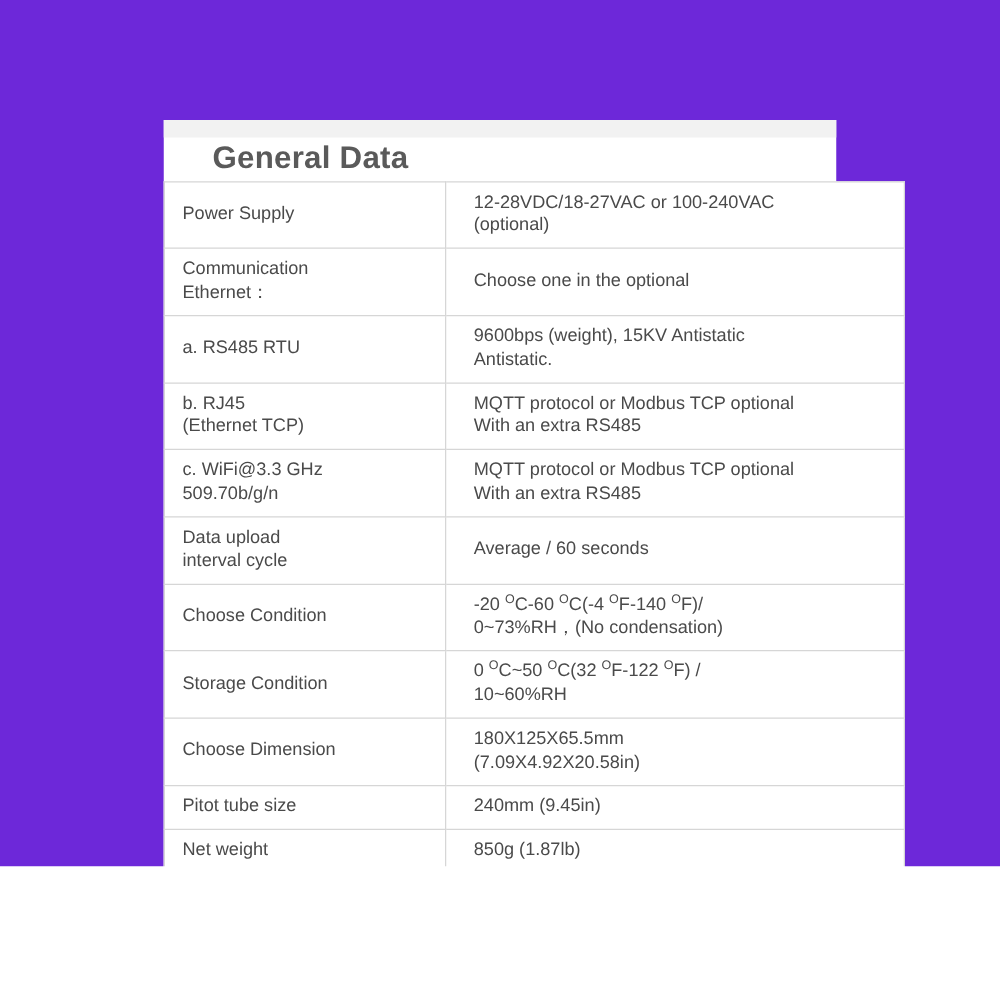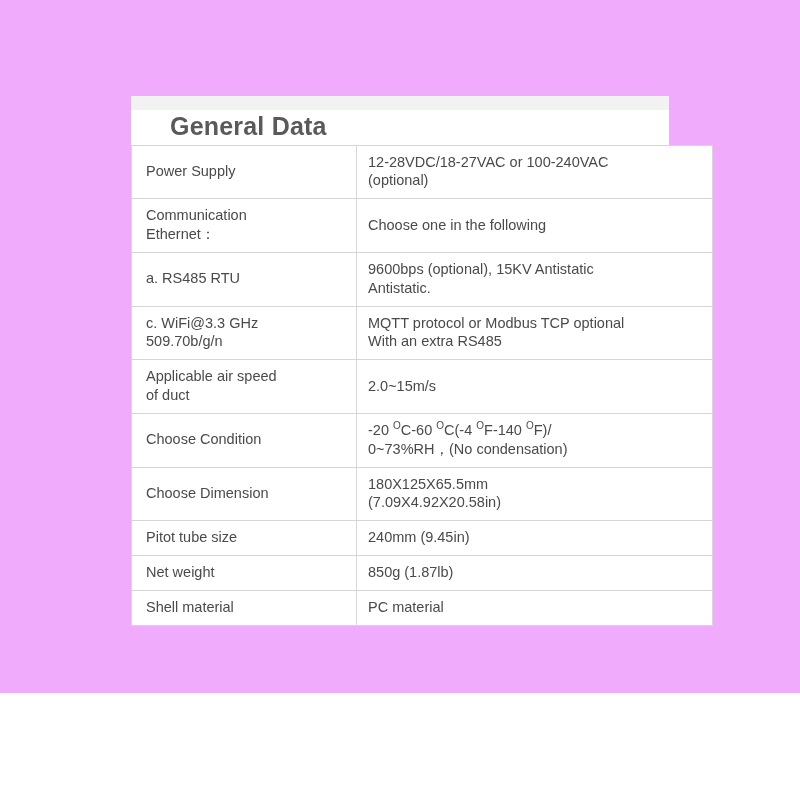--- a/index.html
+++ b/index.html
@@ -10,21 +10,21 @@
     width: 800px;
     height: 800px;
     background: #ffffff;
     font-family: "Liberation Sans", sans-serif;
     overflow: hidden;
   }
   #page {
     position: relative;
     width: 800px;
     height: 768px;
-    background: #f0abfc;
+    background: #6d28d9;
   }
   .doc-area {
     position: absolute;
     left: 131px;
     top: 96px;
     width: 538px;
     background: #ffffff;
   }
   .title-band {
     height: 14px;
@@ -52,21 +52,21 @@
     color: #4a4a4a;
     vertical-align: middle;
     line-height: 1.30;
   }
   table.spec td.label {
     width: 202px;
     padding-left: 14px;
   }
   table.spec td.value {
     width: 336px;
-    padding-left: 11px;
+    padding-left: 22px;
   }
   .val-line { display: block; }
   sup.deg {
     font-size: 10px;
     vertical-align: super;
     line-height: 0;
   }
   .tall td { padding-top: 15px; padding-bottom: 15px; }
   .clip-bottom {
     position: absolute;
@@ -96,67 +96,86 @@
             <span class="val-line"> (optional)</span>
           </td>
         </tr>
 
         <tr>
           <td class="label">
             <span class="val-line">Communication</span>
             <span class="val-line">Ethernet：</span>
           </td>
           <td class="value">
-            <span class="val-line">Choose one in the following</span>
+            <span class="val-line">Choose one in the optional</span>
           </td>
         </tr>
 
         <tr>
           <td class="label">
             <span class="val-line">a. RS485 RTU</span>
           </td>
           <td class="value">
-            <span class="val-line">9600bps (optional), 15KV Antistatic</span>
+            <span class="val-line">9600bps (weight), 15KV Antistatic</span>
             <span class="val-line">Antistatic.</span>
           </td>
         </tr>
 
+        <tr>
+          <td class="label">
+            <span class="val-line">b. RJ45</span>
+            <span class="val-line">(Ethernet TCP)</span>
+          </td>
+          <td class="value">
+            <span class="val-line">MQTT protocol or Modbus TCP optional</span>
+            <span class="val-line">With an extra RS485</span>
+          </td>
+        </tr>
 
         <tr>
           <td class="label">
             <span class="val-line">c. WiFi@3.3 GHz</span>
             <span class="val-line">509.70b/g/n</span>
           </td>
           <td class="value">
             <span class="val-line">MQTT protocol or Modbus TCP optional</span>
             <span class="val-line">With an extra RS485</span>
           </td>
         </tr>
 
-
-        <tr>
-          <td class="label">
-            <span class="val-line">Applicable air speed</span>
-            <span class="val-line">of duct</span>
-          </td>
-          <td class="value">
-            <span class="val-line">2.0~15m/s</span>
-          </td>
-        </tr>
+        <tr>
+          <td class="label">
+            <span class="val-line">Data upload</span>
+            <span class="val-line">interval cycle</span>
+          </td>
+          <td class="value">
+            <span class="val-line">Average / 60 seconds</span>
+          </td>
+        </tr>
+
 
         <tr>
           <td class="label">
             <span class="val-line">Choose Condition</span>
           </td>
           <td class="value">
             <span class="val-line"> -20 <sup class="deg">O</sup>C-60 <sup class="deg">O</sup>C(-4 <sup class="deg">O</sup>F-140 <sup class="deg">O</sup>F)/</span>
             <span class="val-line">0~73%RH，(No condensation)</span>
           </td>
         </tr>
 
+        <tr>
+          <td class="label">
+            <span class="val-line">Storage Condition</span>
+          </td>
+          <td class="value">
+            <span class="val-line">0 <sup class="deg">O</sup>C~50 <sup class="deg">O</sup>C(32 <sup class="deg">O</sup>F-122 <sup class="deg">O</sup>F) /</span>
+            <span class="val-line">10~60%RH</span>
+          </td>
+        </tr>
 
         <tr class="tall">
           <td class="label">
             <span class="val-line">Choose Dimension</span>
           </td>
           <td class="value">
             <span class="val-line">180X125X65.5mm</span>
             <span class="val-line">(7.09X4.92X20.58in)</span>
           </td>
         </tr>

